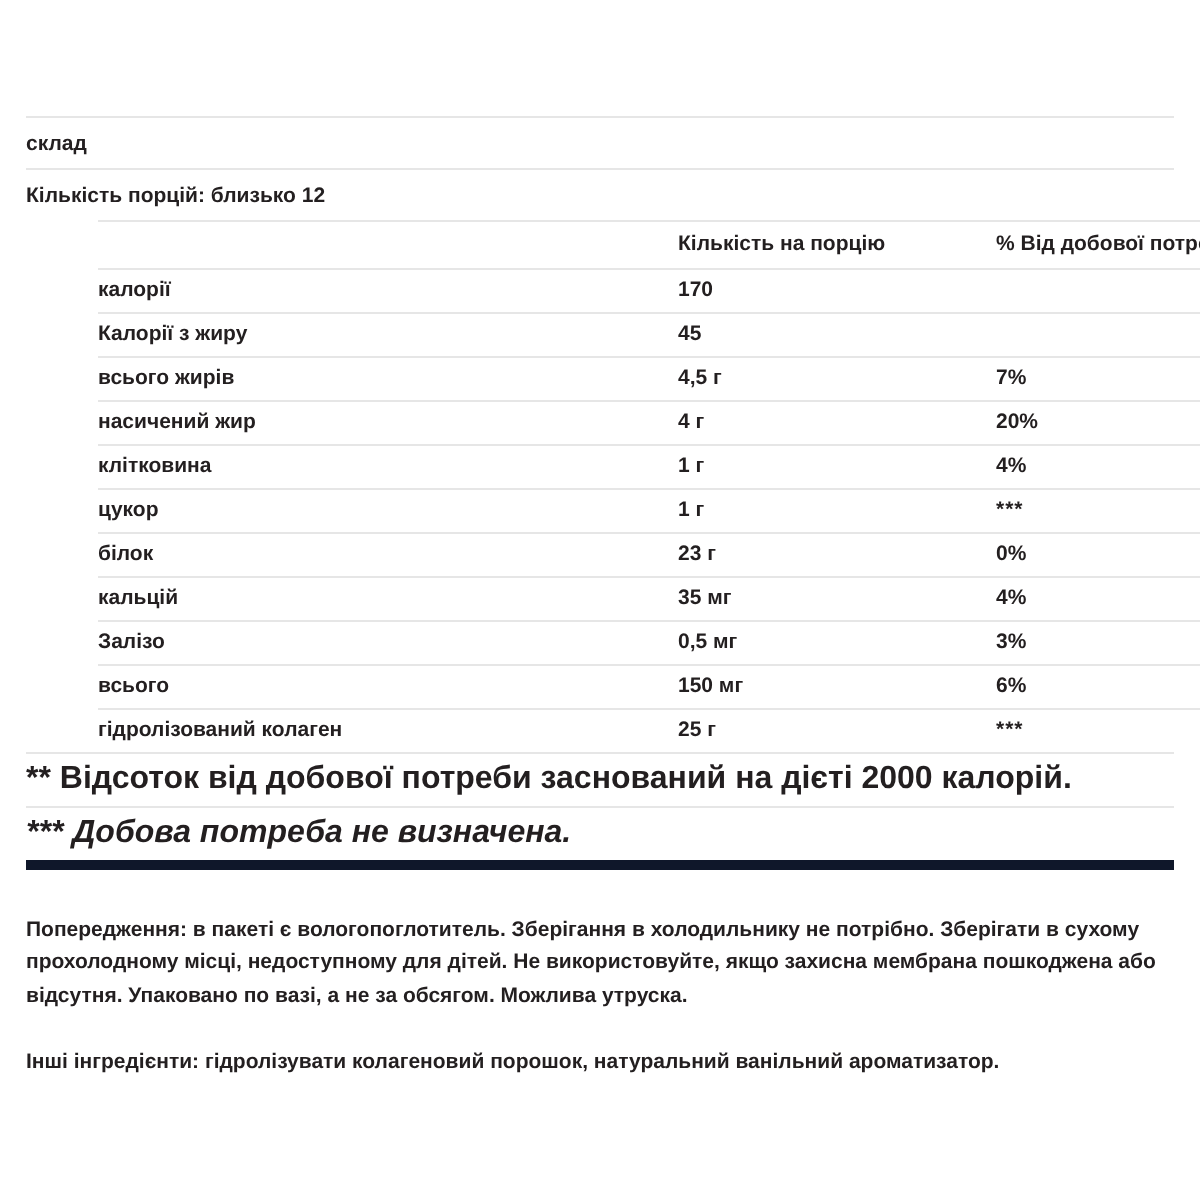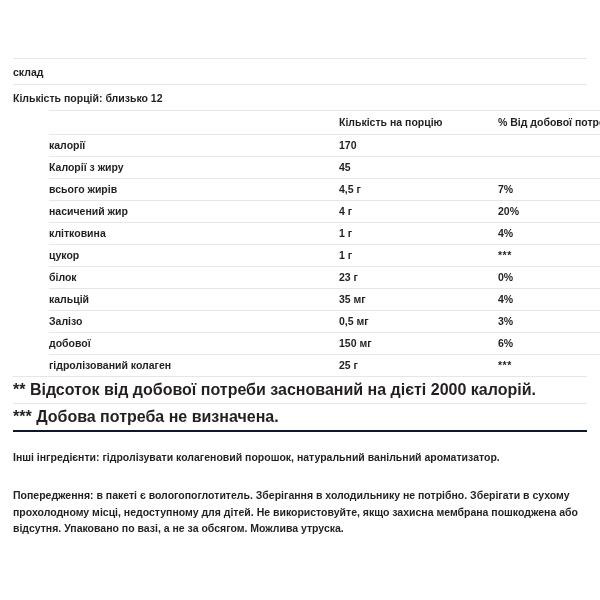--- a/index.html
+++ b/index.html
@@ -69,21 +69,21 @@
 
   
   .footnote {
     border-top: 1px solid #e6e6e6;
     height: 26px;
     display: flex;
     align-items: center;
     font-size: 16px;
     font-weight: 700;
   }
-  .footnote.last { border-bottom: 2px solid #0f172a; }
+  .footnote.last { border-bottom: 5px solid #0f172a; font-style: italic; }
 
   .para {
     font-size: 10.5px;
     font-weight: 700;
     line-height: 1.55;
     margin: 0;
   }
   .other-ing { margin-top: 17px; }
   .warning { margin-top: 22px; }
 </style>
@@ -152,33 +152,33 @@
           <td>кальцій</td>
           <td>35 мг</td>
           <td>4%</td>
         </tr>
         <tr>
           <td>Залізо</td>
           <td>0,5 мг</td>
           <td>3%</td>
         </tr>
         <tr>
-          <td>добової</td>
+          <td>всього</td>
           <td>150 мг</td>
           <td>6%</td>
         </tr>
         <tr>
           <td>гідролізований колаген</td>
           <td>25 г</td>
           <td class="stars">***</td>
         </tr>
       </tbody>
   </table>
 
   <div class="footnote">** Відсоток від добової потреби заснований на дієті 2000 калорій.</div>
 
   <div class="footnote last">*** Добова потреба не визначена.</div>
 
+  <p class="para warning">Попередження: в пакеті є вологопоглотитель. Зберігання в холодильнику не потрібно. Зберігати в сухому прохолодному місці, недоступному для дітей. Не використовуйте, якщо захисна мембрана пошкоджена або відсутня. Упаковано по вазі, а не за обсягом. Можлива утруска.</p>
+
   <p class="para other-ing">Інші інгредієнти: гідролізувати колагеновий порошок, натуральний ванільний ароматизатор.</p>
-
-  <p class="para warning">Попередження: в пакеті є вологопоглотитель. Зберігання в холодильнику не потрібно. Зберігати в сухому прохолодному місці, недоступному для дітей. Не використовуйте, якщо захисна мембрана пошкоджена або відсутня. Упаковано по вазі, а не за обсягом. Можлива утруска.</p>
 
 </div>
 
 </body></html>

